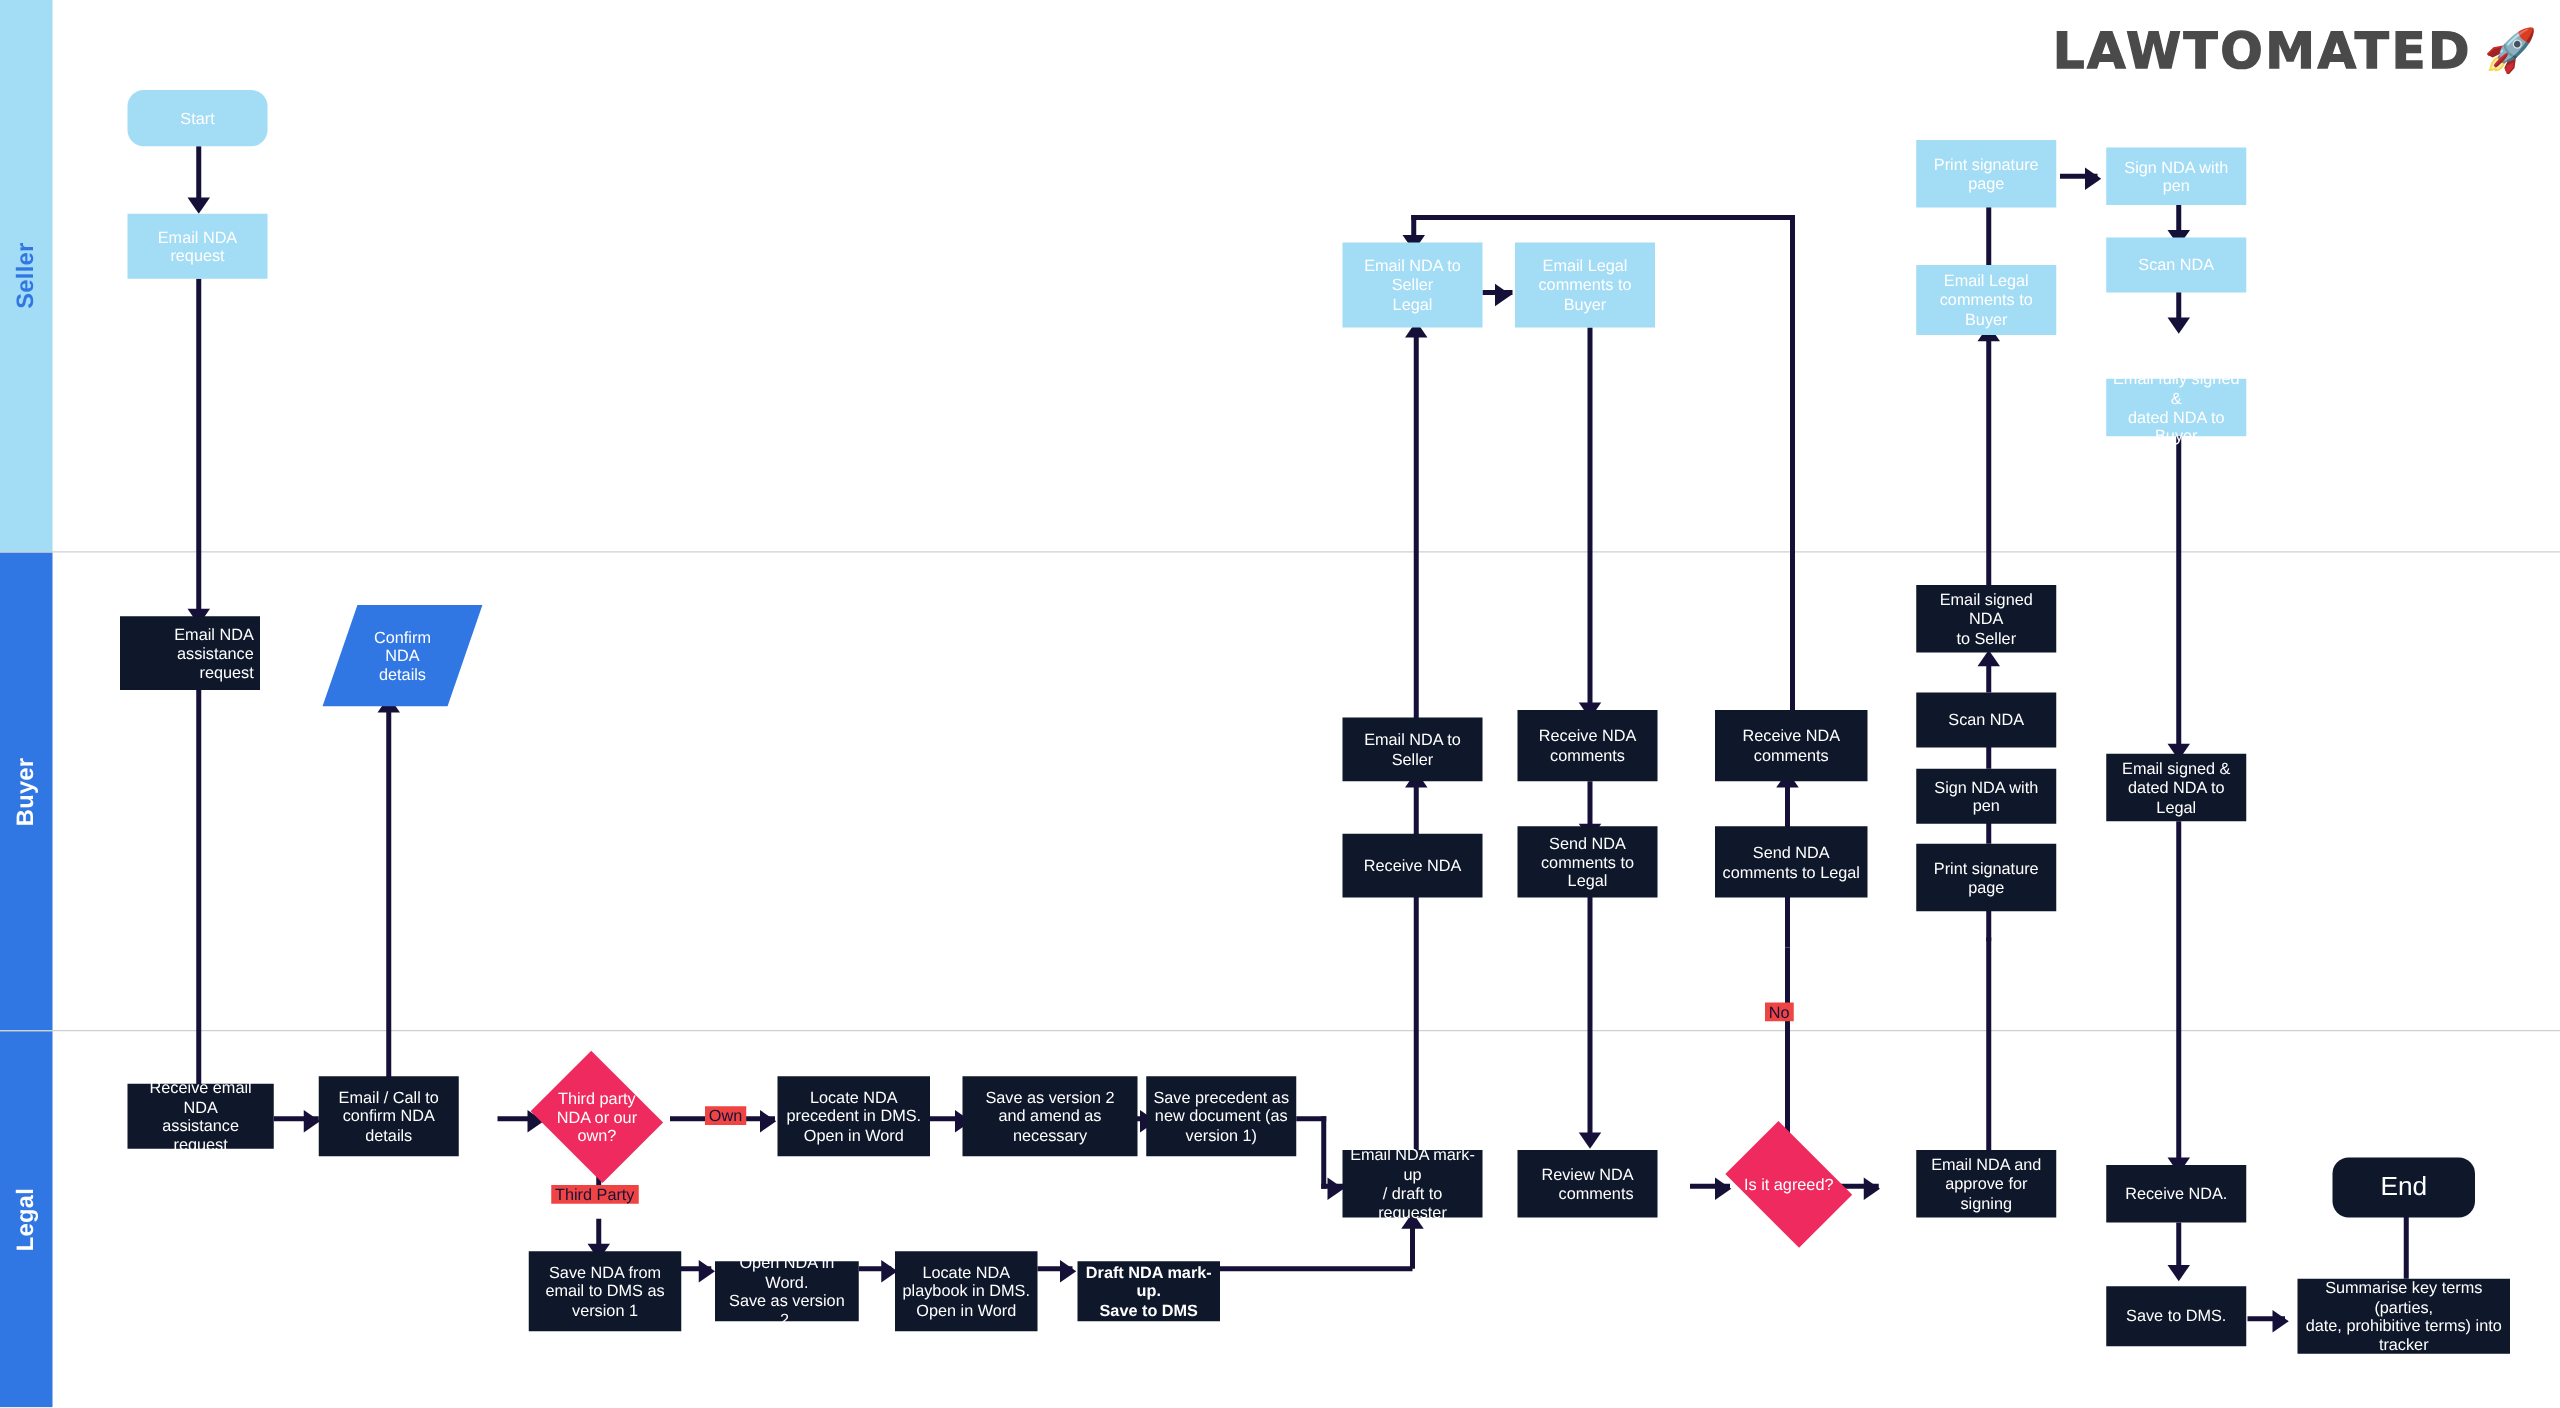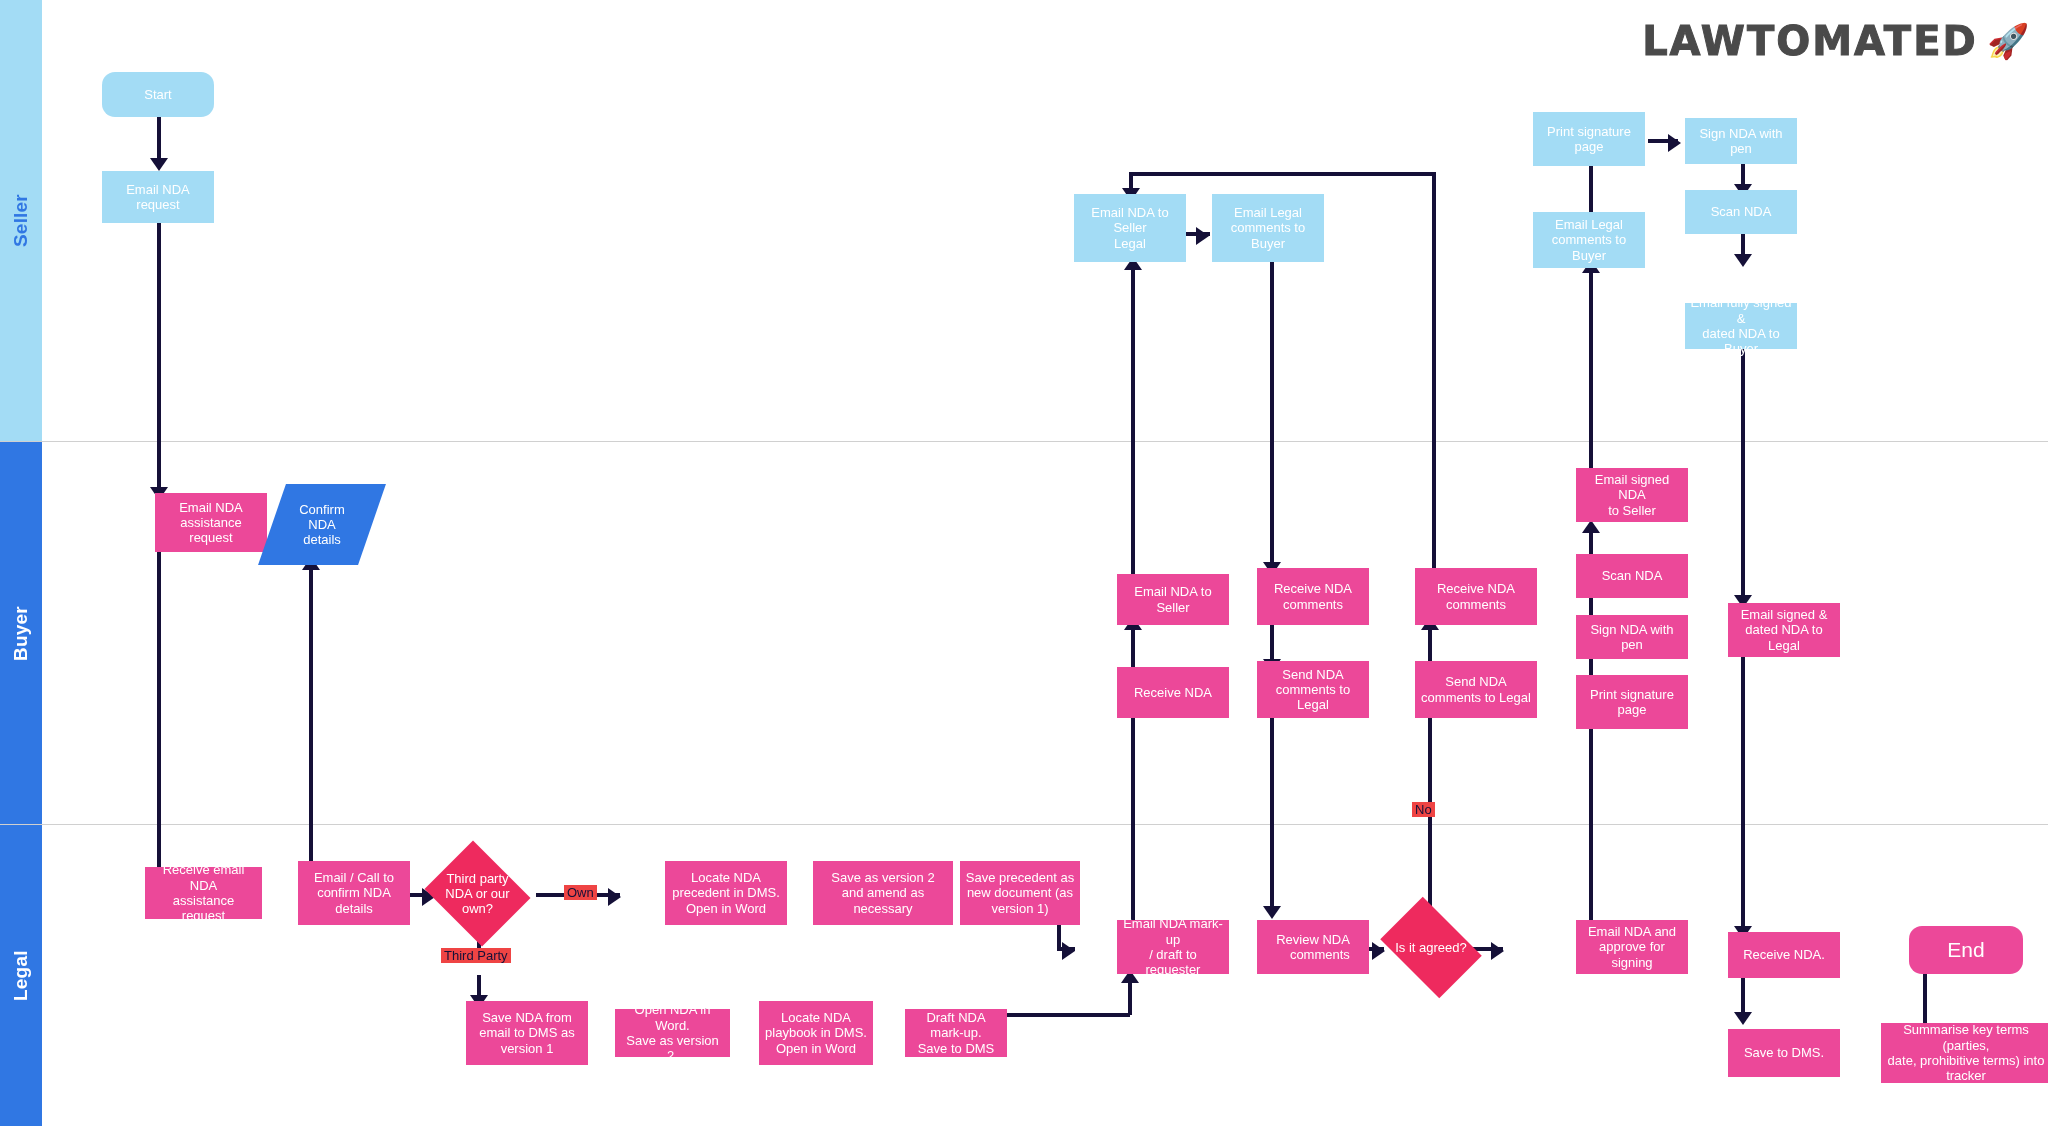--- a/index.html
+++ b/index.html
@@ -13,21 +13,21 @@
     display:flex;align-items:center;justify-content:center;
     font-weight:bold;font-size:19px;letter-spacing:.2px;
     writing-mode:vertical-rl;transform:rotate(180deg);}
   .lane-rule{position:absolute;left:0;width:2048px;height:1px;background:#d0d0d0;}
 
   
   .node{position:absolute;box-sizing:border-box;display:flex;align-items:center;
     justify-content:center;text-align:center;color:#ffffff;line-height:1.18;
     font-size:13px;padding:3px 5px;z-index:4;}
   .node.light{background:#A3DCF5;}
-  .node.dark{background:#ec4899;margin-left:43px;}
+  .node.dark{background:#0f172a;}
   .node.rounded{border-radius:13px;}
   .node.big{font-size:21px;}
   .node.para{background:transparent;padding:0;}
   .para-shape{position:absolute;inset:0;background:#3077E3;
     transform:skewX(-19deg);}
   .para-txt{position:relative;z-index:2;}
   .node.diamond{background:transparent;padding:0;}
   .dia-shape{position:absolute;inset:0;background:#EE2A5E;
     transform:rotate(45deg) scale(.707);}
   .dia-txt{position:relative;z-index:2;padding:0 6px;}
@@ -217,21 +217,21 @@
 
   <div class="node light" style="left:1074px;top:194px;width:112px;height:68px;">Email NDA to Seller<br>Legal</div>
   <div class="node light" style="left:1212px;top:194px;width:112px;height:68px;">Email Legal<br>comments to Buyer</div>
 
   <div class="node light" style="left:1533px;top:112px;width:112px;height:54px;">Print signature<br>page</div>
   <div class="node light" style="left:1685px;top:118px;width:112px;height:46px;">Sign NDA with pen</div>
   <div class="node light" style="left:1533px;top:212px;width:112px;height:56px;">Email Legal<br>comments to Buyer</div>
   <div class="node light" style="left:1685px;top:190px;width:112px;height:44px;">Scan NDA</div>
   <div class="node light" style="left:1685px;top:303px;width:112px;height:46px;">Email fully signed &amp;<br>dated NDA to Buyer</div>
 
-  <div class="node dark" style="left:112px;top:493px;width:112px;height:59px;">Email NDA<br>assistance request</div>
+  <div class="node dark" style="left:96px;top:493px;width:112px;height:59px;text-align:right;">Email NDA<br>assistance request</div>
   <div class="node para" style="left:272px;top:484px;width:100px;height:81px;">
     <div class="para-shape"></div>
     <div class="para-txt">Confirm<br>NDA<br>details</div>
   </div>
 
   <div class="node dark" style="left:1074px;top:574px;width:112px;height:51px;">Email NDA to Seller</div>
   <div class="node dark" style="left:1074px;top:667px;width:112px;height:51px;">Receive NDA</div>
   <div class="node dark" style="left:1214px;top:568px;width:112px;height:57px;">Receive NDA<br>comments</div>
   <div class="node dark" style="left:1214px;top:661px;width:112px;height:57px;">Send NDA<br>comments to Legal</div>
   <div class="node dark" style="left:1372px;top:568px;width:122px;height:57px;">Receive NDA<br>comments</div>
@@ -251,21 +251,21 @@
     <div class="dia-txt">Third party<br>NDA or our<br>own?</div>
   </div>
 
   <div class="node dark" style="left:622px;top:861px;width:122px;height:64px;">Locate NDA<br>precedent in DMS.<br>Open in Word</div>
   <div class="node dark" style="left:770px;top:861px;width:140px;height:64px;">Save as version 2<br>and amend as<br>necessary</div>
   <div class="node dark" style="left:917px;top:861px;width:120px;height:64px;">Save precedent as<br>new document (as<br>version 1)</div>
 
   <div class="node dark" style="left:423px;top:1001px;width:122px;height:64px;">Save NDA from<br>email to DMS as<br>version 1</div>
   <div class="node dark" style="left:572px;top:1009px;width:115px;height:48px;">Open NDA in Word.<br>Save as version 2.</div>
   <div class="node dark" style="left:716px;top:1001px;width:114px;height:64px;">Locate NDA<br>playbook in DMS.<br>Open in Word</div>
-  <div class="node dark" style="left:862px;top:1009px;width:102px;height:48px;">Draft NDA mark-up.<br>Save to DMS</div>
+  <div class="node dark" style="left:862px;top:1009px;width:114px;height:48px;font-weight:bold;">Draft NDA mark-up.<br>Save to DMS</div>
 
   <div class="node dark" style="left:1074px;top:920px;width:112px;height:54px;">Email NDA mark-up<br>/ draft to requester</div>
   <div class="node dark" style="left:1214px;top:920px;width:112px;height:54px;text-align:right;">Review NDA<br>comments</div>
 
   <div class="node diamond" style="left:1372px;top:905px;width:118px;height:85px;">
     <div class="dia-shape"></div>
     <div class="dia-txt">Is it agreed?</div>
   </div>
 
   <div class="node dark" style="left:1533px;top:920px;width:112px;height:54px;">Email NDA and<br>approve for signing</div>

